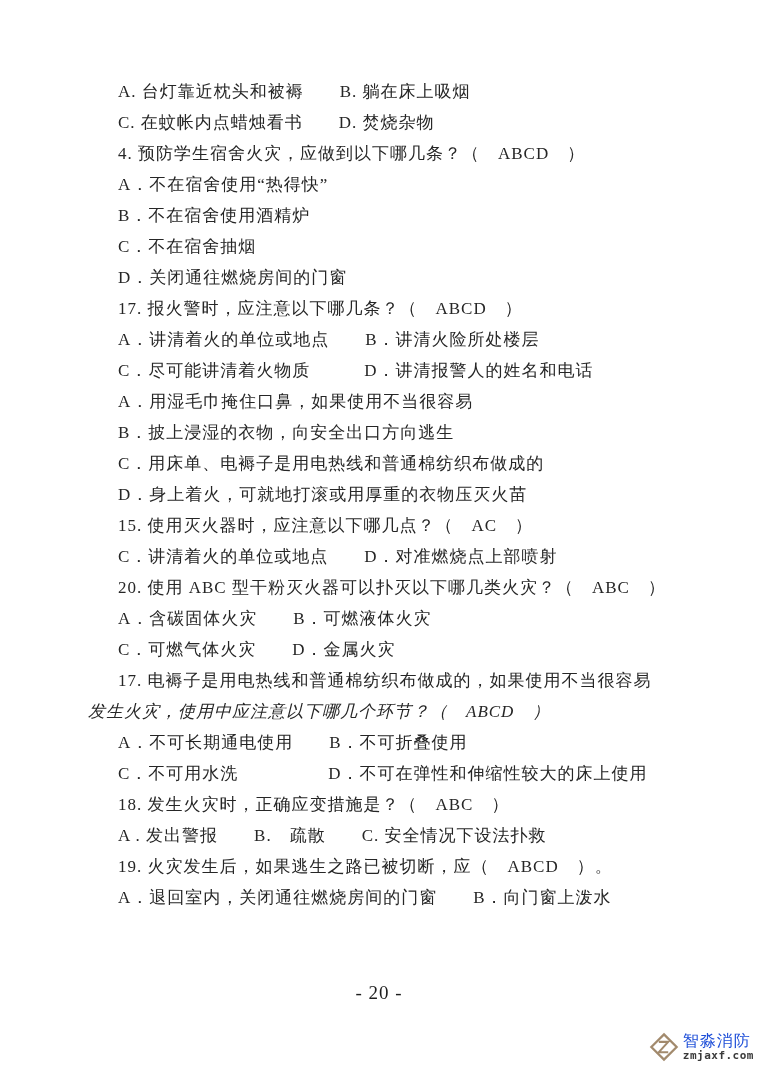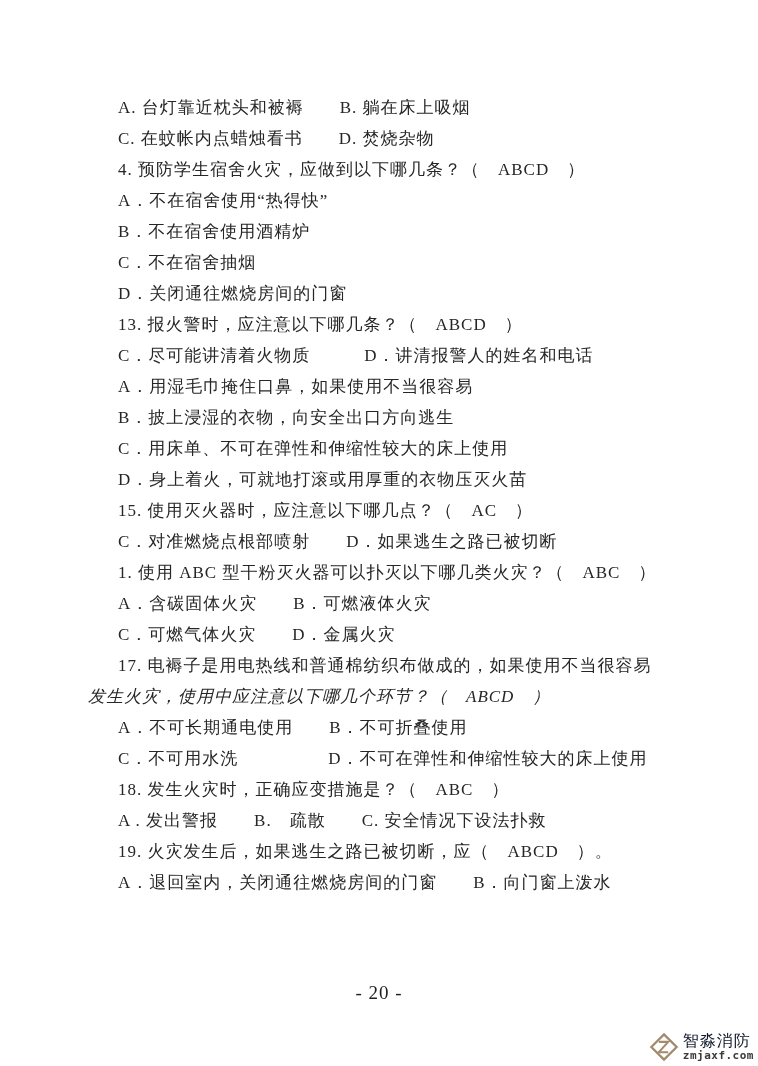--- a/index.html
+++ b/index.html
@@ -18,21 +18,20 @@
   .page {
     position: absolute;
     inset: 0;
     background: #ffffff;
   }
   .content {
     position: absolute;
     top: 76px;
     left: 88px;
     right: 36px;
-    margin-top: 16px;
   }
   .line {
     line-height: 31px;
     height: 31px;
     font-size: 17px;
     letter-spacing: 1px;
     white-space: pre;
     padding-left: 30px;
     overflow: visible;
   }
@@ -64,21 +63,21 @@
     height: 30px;
     flex: 0 0 auto;
   }
   .wm-text {
     display: flex;
     flex-direction: column;
     line-height: 1.05;
   }
   .wm-brand {
     font-size: 16px;
-    color: #0f172a;
+    color: #1d4ed8;
     font-family: "Liberation Sans", "DejaVu Sans", sans-serif;
     letter-spacing: 1px;
   }
   .wm-domain {
     font-size: 11px;
     font-weight: bold;
     color: #3a3a3a;
     font-family: "DejaVu Sans Mono", "Liberation Mono", monospace;
     letter-spacing: 0.5px;
   }
@@ -89,29 +88,30 @@
 <div class="page">
 
   <div class="content">
     <div class="line">A. 台灯靠近枕头和被褥　　B. 躺在床上吸烟</div>
     <div class="line">C. 在蚊帐内点蜡烛看书　　D. 焚烧杂物</div>
     <div class="line">4. 预防学生宿舍火灾，应做到以下哪几条？（　ABCD　）</div>
     <div class="line">A．不在宿舍使用“热得快”</div>
     <div class="line">B．不在宿舍使用酒精炉</div>
     <div class="line">C．不在宿舍抽烟</div>
     <div class="line">D．关闭通往燃烧房间的门窗</div>
-    <div class="line">13. 报火警时，应注意以下哪几条？（　ABCD　）</div>
+    <div class="line">17. 报火警时，应注意以下哪几条？（　ABCD　）</div>
+    <div class="line">A．讲清着火的单位或地点　　B．讲清火险所处楼层</div>
     <div class="line">C．尽可能讲清着火物质　　　D．讲清报警人的姓名和电话</div>
     <div class="line">A．用湿毛巾掩住口鼻，如果使用不当很容易</div>
     <div class="line">B．披上浸湿的衣物，向安全出口方向逃生</div>
-    <div class="line">C．用床单、不可在弹性和伸缩性较大的床上使用</div>
+    <div class="line">C．用床单、电褥子是用电热线和普通棉纺织布做成的</div>
     <div class="line">D．身上着火，可就地打滚或用厚重的衣物压灭火苗</div>
     <div class="line">15. 使用灭火器时，应注意以下哪几点？（　AC　）</div>
-    <div class="line">C．对准燃烧点根部喷射　　D．如果逃生之路已被切断</div>
-    <div class="line">1. 使用 ABC 型干粉灭火器可以扑灭以下哪几类火灾？（　ABC　）</div>
+    <div class="line">C．讲清着火的单位或地点　　D．对准燃烧点上部喷射</div>
+    <div class="line">20. 使用 ABC 型干粉灭火器可以扑灭以下哪几类火灾？（　ABC　）</div>
     <div class="line">A．含碳固体火灾　　B．可燃液体火灾</div>
     <div class="line">C．可燃气体火灾　　D．金属火灾</div>
     <div class="line">17. 电褥子是用电热线和普通棉纺织布做成的，如果使用不当很容易</div>
     <div class="line full">发生火灾，使用中应注意以下哪几个环节？（　ABCD　）</div>
     <div class="line">A．不可长期通电使用　　B．不可折叠使用</div>
     <div class="line">C．不可用水洗　　　　　D．不可在弹性和伸缩性较大的床上使用</div>
     <div class="line">18. 发生火灾时，正确应变措施是？（　ABC　）</div>
     <div class="line">A . 发出警报　　B.　疏散　　C. 安全情况下设法扑救</div>
     <div class="line">19. 火灾发生后，如果逃生之路已被切断，应（　ABCD　）。</div>
     <div class="line">A．退回室内，关闭通往燃烧房间的门窗　　B．向门窗上泼水</div>

